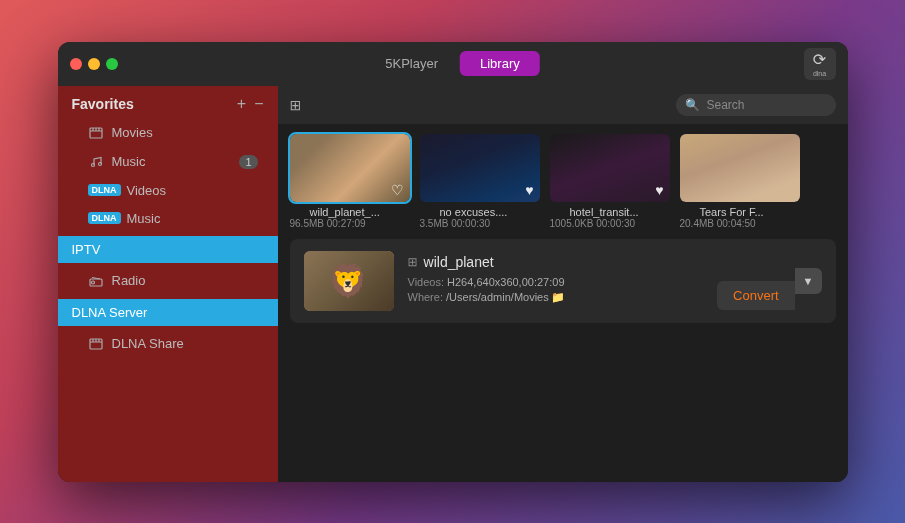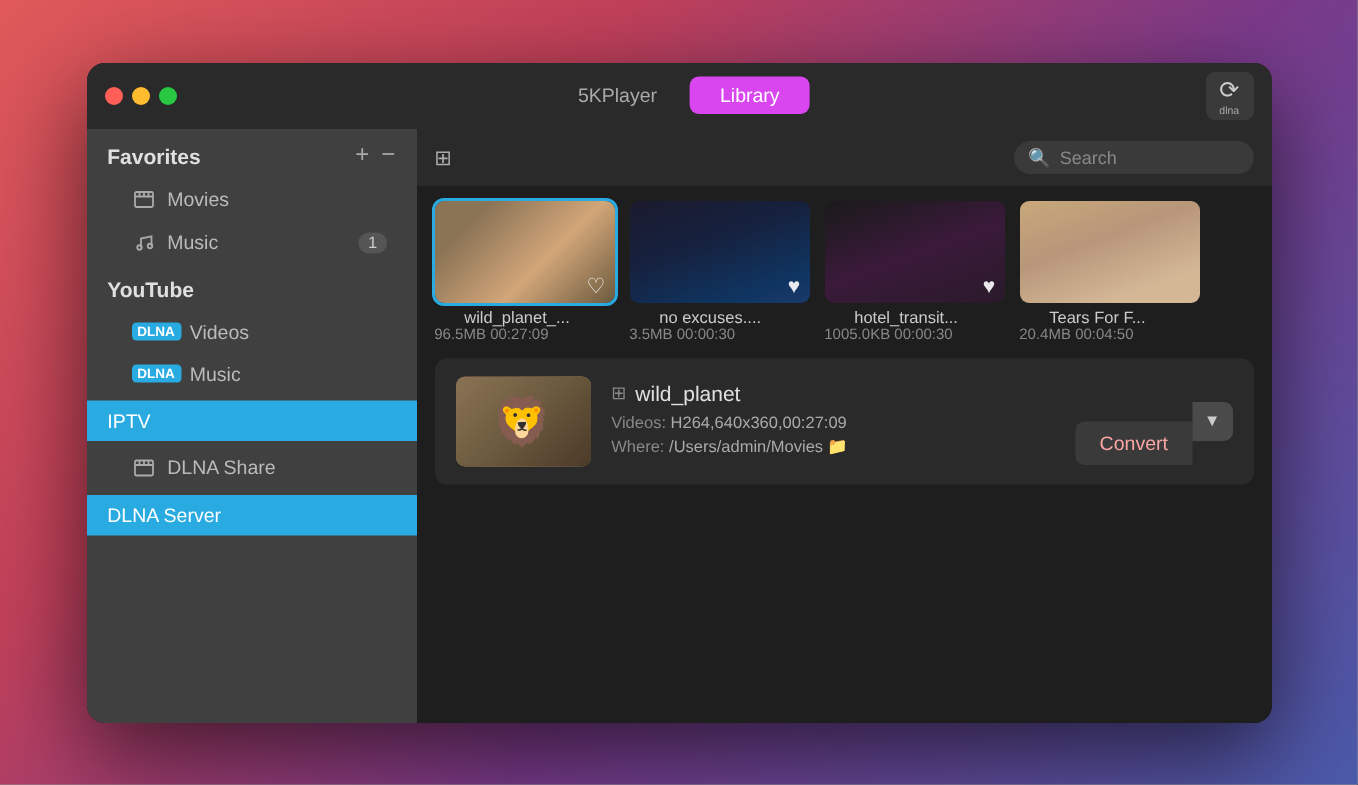--- a/index.html
+++ b/index.html
@@ -53,21 +53,21 @@
       gap: 2px;
     }
     .titlebar-tab {
       padding: 5px 20px;
       border-radius: 6px;
       font-size: 13px;
       color: #aaa;
       cursor: pointer;
     }
     .titlebar-tab.active {
-      background: #d946ef;
+      background: #a21caf;
       color: #fff;
     }
     .dlna-icon {
       position: absolute;
       right: 12px;
       width: 32px;
       height: 32px;
       background: #3a3a3a;
       border-radius: 6px;
       display: flex;
@@ -85,21 +85,21 @@
       color: #aaa;
       margin-top: 1px;
     }
     .main-body {
       display: flex;
       flex: 1;
       overflow: hidden;
     }
     .sidebar {
       width: 220px;
-      background: #404040;
+      background: #7f1d1d;
       flex-shrink: 0;
       overflow-y: auto;
       padding-bottom: 22px;
     }
     .sidebar-section-header {
       display: flex;
       align-items: center;
       justify-content: space-between;
       padding: 10px 14px 6px 14px;
     }
@@ -315,21 +315,21 @@
     .detail-row span.label {
       color: #888;
     }
     .convert-btn-wrap {
       display: flex;
       align-items: center;
       gap: 0;
     }
     .convert-btn {
       background: #3a3a3a;
-      color: #fca5a5;
+      color: #f97316;
       border: none;
       padding: 7px 16px;
       border-radius: 6px 0 0 6px;
       font-size: 13px;
       cursor: pointer;
       margin-top: 29px;
     }
     .convert-arrow {
       background: #4a4a4a;
       color: #ccc;
@@ -408,51 +408,58 @@
           <svg width="14" height="14" viewBox="0 0 14 14" fill="none">
             <path d="M5 10V4l7-1.5V9" stroke="#aaa" stroke-width="1.2" fill="none"></path>
             <circle cx="4" cy="10" r="1.5" stroke="#aaa" stroke-width="1.2" fill="none"></circle>
             <circle cx="11" cy="9" r="1.5" stroke="#aaa" stroke-width="1.2" fill="none"></circle>
           </svg>
         </span>
         <span>Music</span>
         <span class="sidebar-item-badge">1</span>
       </div>
 
-      <div class="youtube-section">
-        <span class="youtube-title">YouTube</span>
-      </div>
       <div class="sidebar-item">
         <span class="dlna-badge">DLNA</span>
         <span>Videos</span>
       </div>
       <div class="sidebar-item">
         <span class="dlna-badge">DLNA</span>
         <span>Music</span>
       </div>
 
       <div class="sidebar-item active" style="padding-left:14px; margin: 4px 0; border-radius:0;">
         <span>IPTV</span>
       </div>
-
+      <div class="sidebar-item">
+        <span class="sidebar-item-icon">
+          <svg width="14" height="14" viewBox="0 0 14 14" fill="none">
+            <rect x="1" y="5" width="12" height="7" rx="1" stroke="#aaa" stroke-width="1.2" fill="none"></rect>
+            <circle cx="4" cy="8.5" r="1.5" stroke="#aaa" stroke-width="1.2" fill="none"></circle>
+            <line x1="3" y1="3.5" x2="11" y2="5" stroke="#aaa" stroke-width="1.2"></line>
+          </svg>
+        </span>
+        <span>Radio</span>
+      </div>
+
+      <div class="sidebar-item active" style="padding-left:14px; margin: 4px 0; border-radius:0;">
+        <span>DLNA Server</span>
+      </div>
       <div class="sidebar-item">
         <span class="sidebar-item-icon">
           <svg width="14" height="14" viewBox="0 0 14 14" fill="none">
             <rect x="1" y="2" width="12" height="10" rx="1" stroke="#aaa" stroke-width="1.2" fill="none"></rect>
             <line x1="1" y1="5" x2="13" y2="5" stroke="#aaa" stroke-width="1.2"></line>
             <line x1="4" y1="2" x2="4" y2="5" stroke="#aaa" stroke-width="1.2"></line>
             <line x1="7" y1="2" x2="7" y2="5" stroke="#aaa" stroke-width="1.2"></line>
             <line x1="10" y1="2" x2="10" y2="5" stroke="#aaa" stroke-width="1.2"></line>
           </svg>
         </span>
         <span>DLNA Share</span>
       </div>
-      <div class="sidebar-item active" style="padding-left:14px; margin: 4px 0; border-radius:0;">
-        <span>DLNA Server</span>
-      </div>
     </div>
 
     <div class="content-area">
 
       <div class="content-toolbar">
         <span class="grid-icon">⊞</span>
         <div class="search-box">
           <span class="search-icon">🔍</span>
           <input class="search-input" type="text" placeholder="Search" style="">
         </div>

